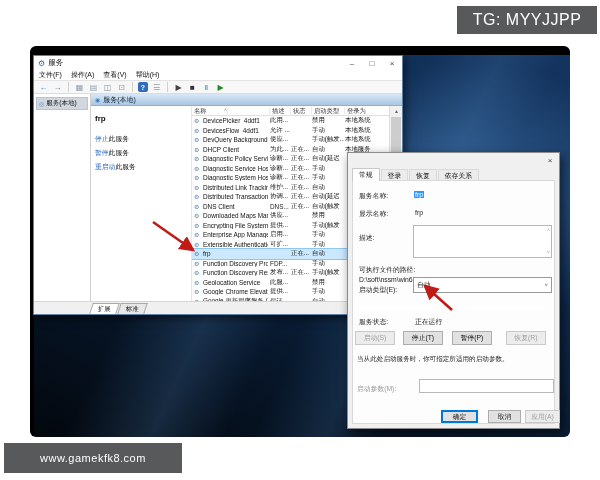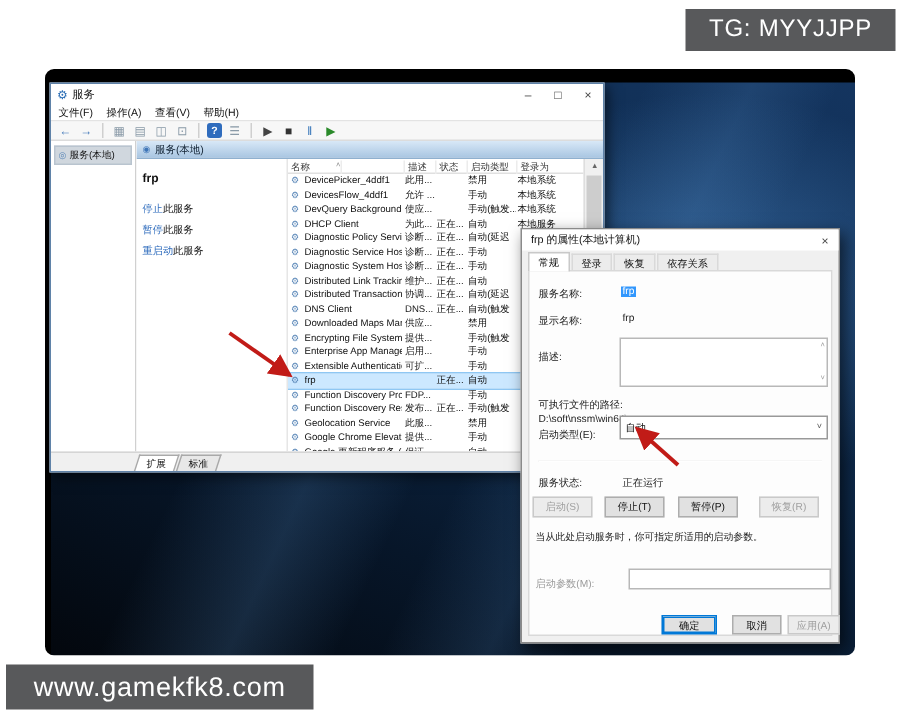--- a/index.html
+++ b/index.html
@@ -6,21 +6,21 @@
   html,body { width:600px; height:480px; }
   body {
     position: relative; overflow: hidden; background:#ffffff;
     font-family: "Liberation Sans", "DejaVu Sans", sans-serif;
     -webkit-font-smoothing: antialiased;
   }
 
   
   .wm { position:absolute; background:#58595b; color:#fff; display:flex; align-items:center; justify-content:center; letter-spacing:.5px; }
   .wm-tr { right:3px; top:6px; width:140px; height:28px; font-size:16px; }
-  .wm-bl { left:4px; bottom:7px; width:205px; height:30px; font-size:18px; }
+  .wm-bl { left:4px; bottom:7px; width:178px; height:30px; font-size:11px; }
 
   
   .desktop {
     position:absolute; left:30px; top:46px; width:540px; height:391px; border-radius:6px; overflow:hidden;
     background:
       linear-gradient(#000,#000) 0 0/100% 9px no-repeat,
       linear-gradient(#000,#000) 0 0/4px 100% no-repeat,
       linear-gradient(115deg, transparent 30%, rgba(95,155,215,.20) 42%, transparent 52%),
       linear-gradient(115deg, transparent 56%, rgba(95,155,215,.16) 66%, transparent 74%),
       radial-gradient(ellipse 260px 190px at 82% 38%, rgba(72,132,196,.60), rgba(72,132,196,0) 70%),
@@ -358,23 +358,20 @@
       <div class="btab active">
           <span>扩展</span>
         </div>
       <div class="btab">
           <span>标准</span>
         </div>
     </div>
   </div>
 
   <div class="dlg">
-    <div class="dlg-title">
-      <span>frp 的属性(本地计算机)</span>
-    </div>
     <div class="dlg-close">×</div>
 
     <div class="dlg-tabs">
       <div class="dtab active">常规</div>
       <div class="dtab">登录</div>
       <div class="dtab">恢复</div>
       <div class="dtab">依存关系</div>
     </div>
 
     <div class="dlg-page">

